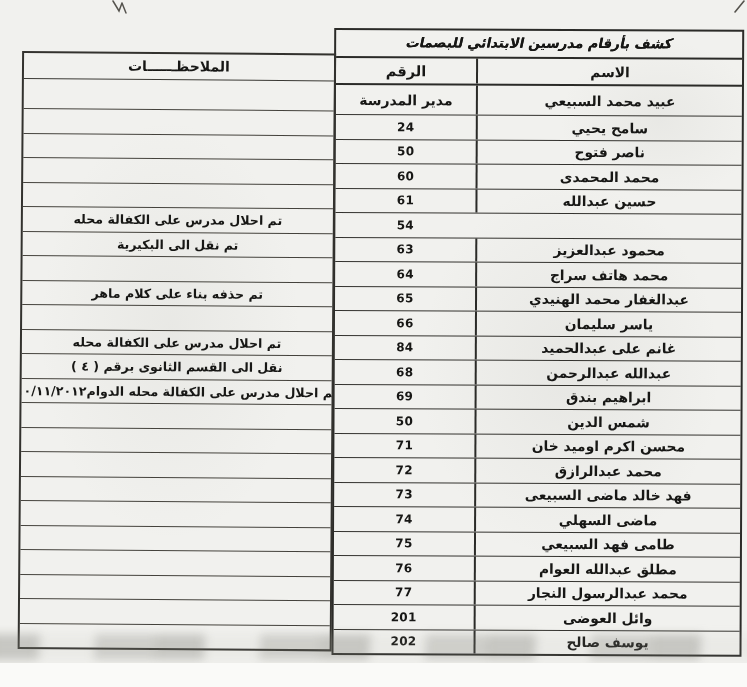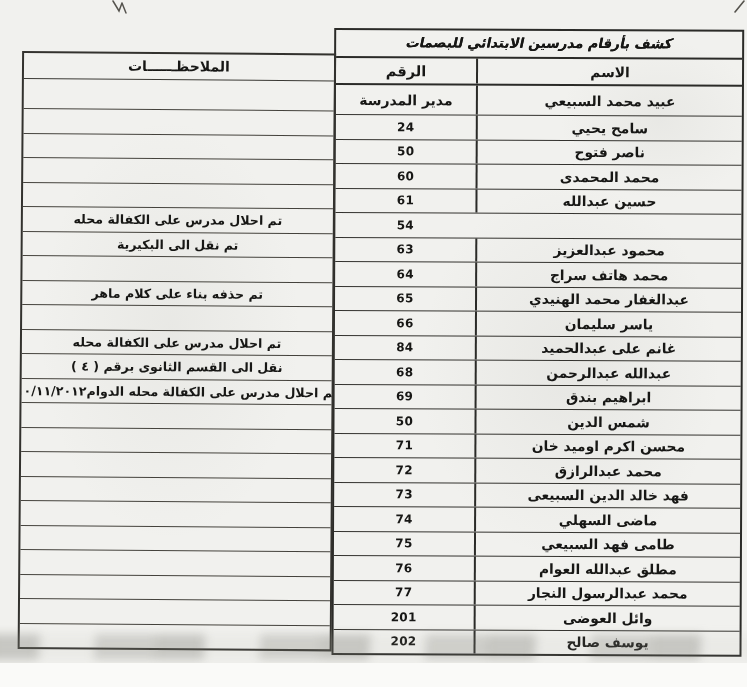--- a/index.html
+++ b/index.html
@@ -151,21 +151,21 @@
           <div class="row">
     <div class="cell num-cell">71</div>
     <div class="cell name-cell">محسن اكرم اوميد خان</div>
   </div>
           <div class="row">
     <div class="cell num-cell">72</div>
     <div class="cell name-cell">محمد عبدالرازق</div>
   </div>
           <div class="row">
     <div class="cell num-cell">73</div>
-    <div class="cell name-cell">فهد خالد الدين السبيعى</div>
+    <div class="cell name-cell">فهد خالد ماضى السبيعى</div>
   </div>
           <div class="row">
     <div class="cell num-cell">74</div>
     <div class="cell name-cell">ماضى السهلي</div>
   </div>
           <div class="row">
     <div class="cell num-cell">75</div>
     <div class="cell name-cell">طامى فهد السبيعي</div>
   </div>
           <div class="row">

